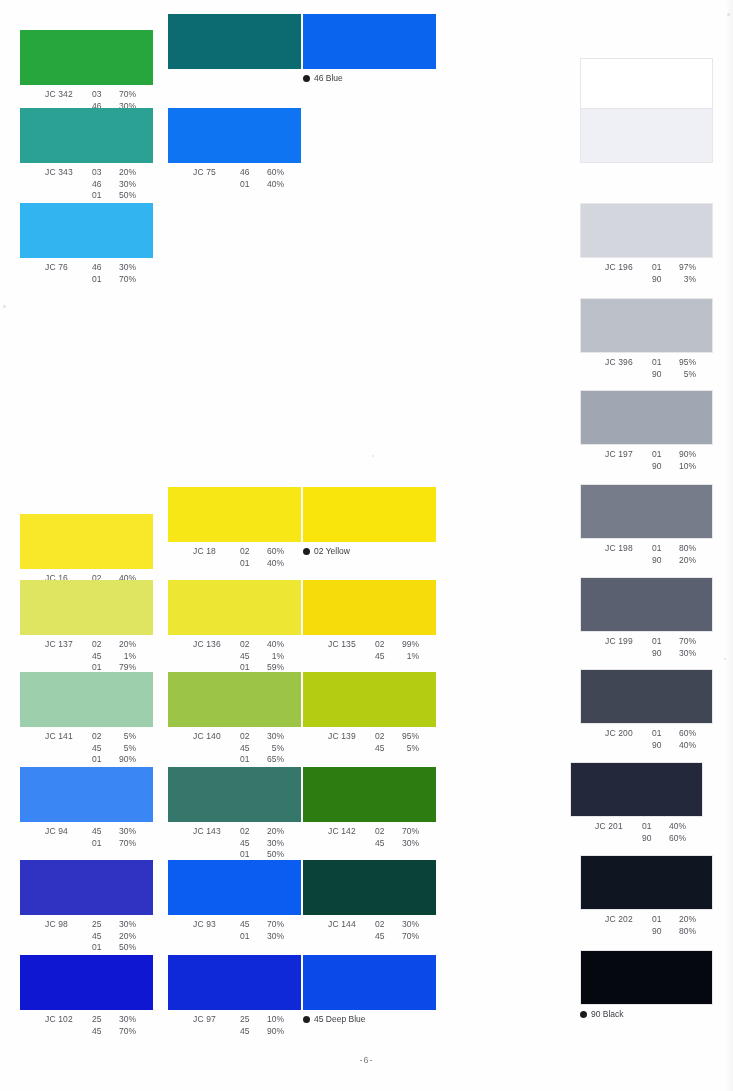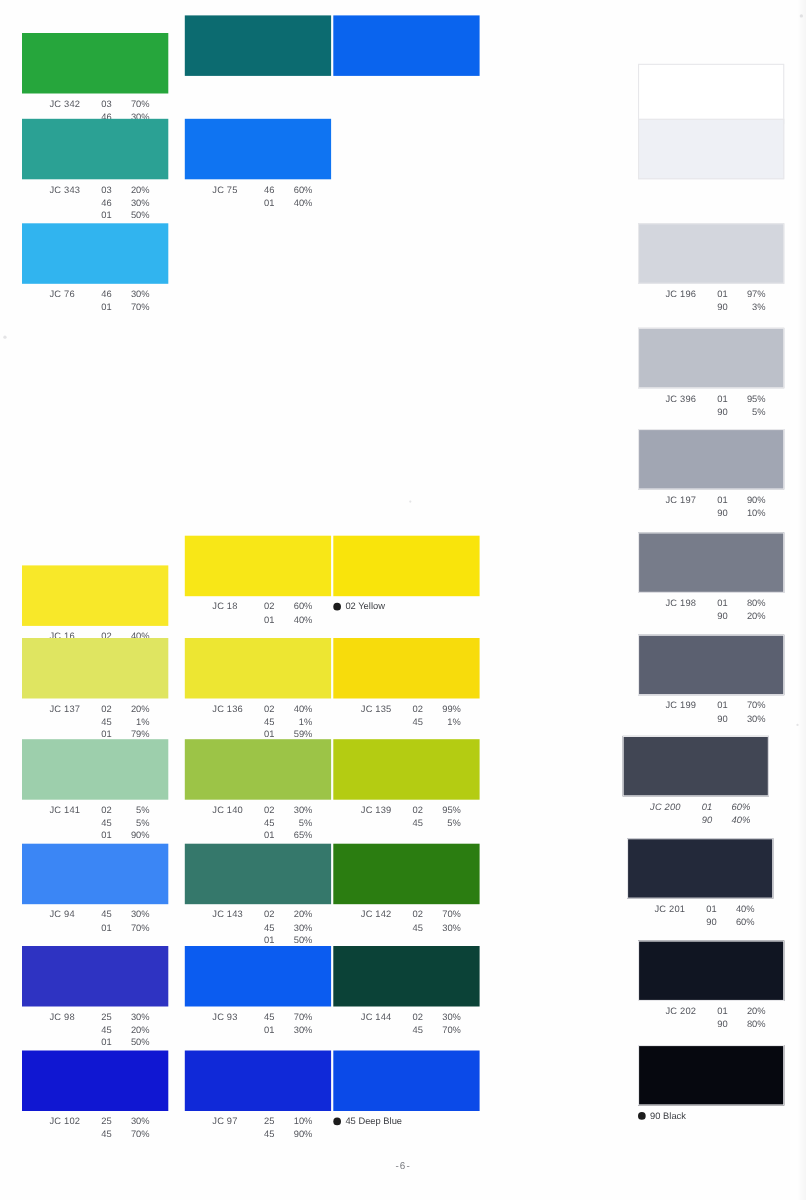--- a/index.html
+++ b/index.html
@@ -131,20 +131,26 @@
             <span class="row"><span class="ink">03</span><span class="pct">70%</span></span>
             <span class="row"><span class="ink">46</span><span class="pct">30%</span></span>
           </div>
         </div>
       </div>
       <div class="swatch-cell" style="left: 168px; top: 14px;">
         <div class="chip" style="background: rgb(12, 107, 112);"></div>
       </div>
       <div class="swatch-cell" style="left: 303px; top: 14px;">
         <div class="chip" style="background: rgb(10, 100, 238);"></div>
+        <div class="labels">
+          <div class="base-label">
+            <span class="base-dot"></span>
+            <span class="base-text">46 Blue</span>
+          </div>
+        </div>
       </div>
       <div class="swatch-cell" style="left: 580px; top: 14px; margin-top: 44px;">
         <div class="chip bordered" style="background: rgb(255, 255, 255);"></div>
         <div class="labels">
           <div class="base-label">
             <span class="base-dot"></span>
             <span class="base-text">01 White</span>
           </div>
         </div>
       </div>
@@ -318,21 +324,21 @@
       <div class="swatch-cell" style="left: 303px; top: 672px;">
         <div class="chip" style="background: rgb(180, 204, 18);"></div>
         <div class="labels">
           <div class="code">JC 139</div>
           <div class="mix">
             <span class="row"><span class="ink">02</span><span class="pct">95%</span></span>
             <span class="row"><span class="ink">45</span><span class="pct">5%</span></span>
           </div>
         </div>
       </div>
-      <div class="swatch-cell" style="left: 566px; top: 669px; font-style: italic;">
+      <div class="swatch-cell" style="left: 580px; top: 669px;">
         <div class="chip bordered" style="background: rgb(65, 70, 84);"></div>
         <div class="labels">
           <div class="code">JC 200</div>
           <div class="mix">
             <span class="row"><span class="ink">01</span><span class="pct">60%</span></span>
             <span class="row"><span class="ink">90</span><span class="pct">40%</span></span>
           </div>
         </div>
       </div>
       <div class="swatch-cell" style="left: 20px; top: 767px;">

